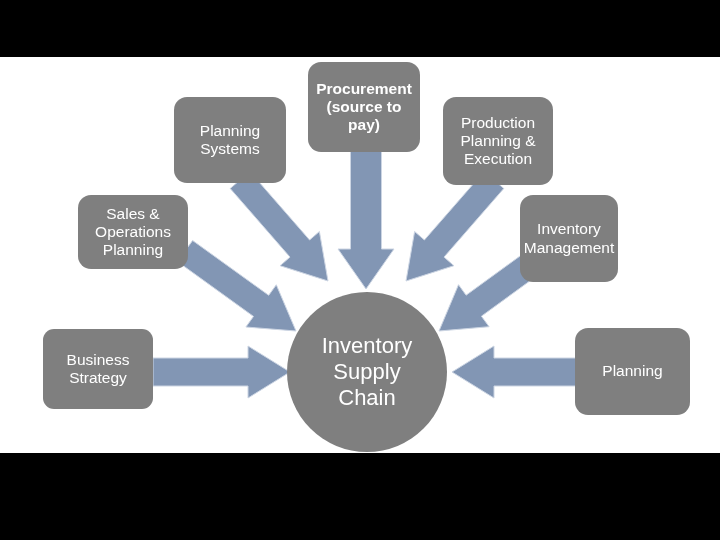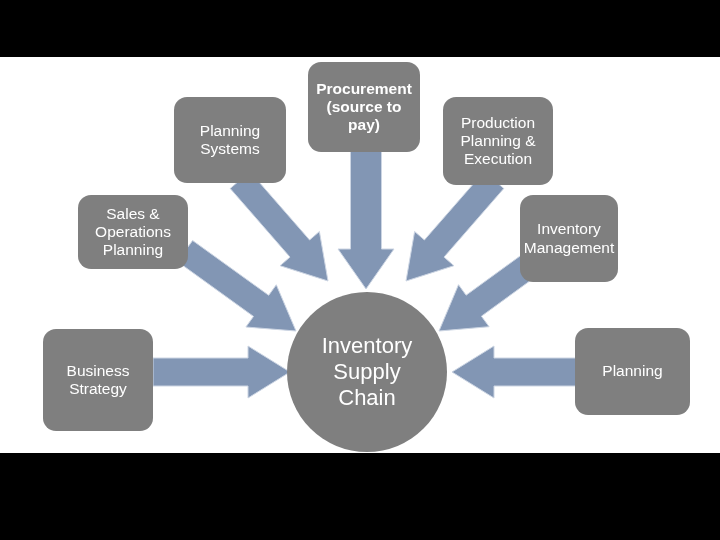--- a/index.html
+++ b/index.html
@@ -45,21 +45,21 @@
     color: var(--node-text, #ffffff);
     border-radius: 13px;
     display: flex;
     align-items: center;
     justify-content: center;
     text-align: center;
     font-size: 15.5px;
     line-height: 1.17;
     white-space: pre-line;
   }
-  .n0 { left: 43px;  top: 329px; width: 110px; height: 102px; }
+  .n0 { left: 43px;  top: 329px; width: 110px; height: 80px; border-radius: 11px; }
   .n1 { left: 78px;  top: 195px; width: 110px; height: 74px; }
   .n2 { left: 174px; top: 97px;  width: 112px; height: 86px; }
   .n3 { left: 308px; top: 62px;  width: 112px; height: 90px; font-weight: bold; }
   .n4 { left: 443px; top: 97px;  width: 110px; height: 88px; text-align: center; }
   .n5 { left: 520px; top: 195px; width: 98px; height: 87px; }
   .n6 { left: 575px; top: 328px; width: 115px; height: 87px; }
 
   .center-circle {
     position: absolute;
     left: 287px;

